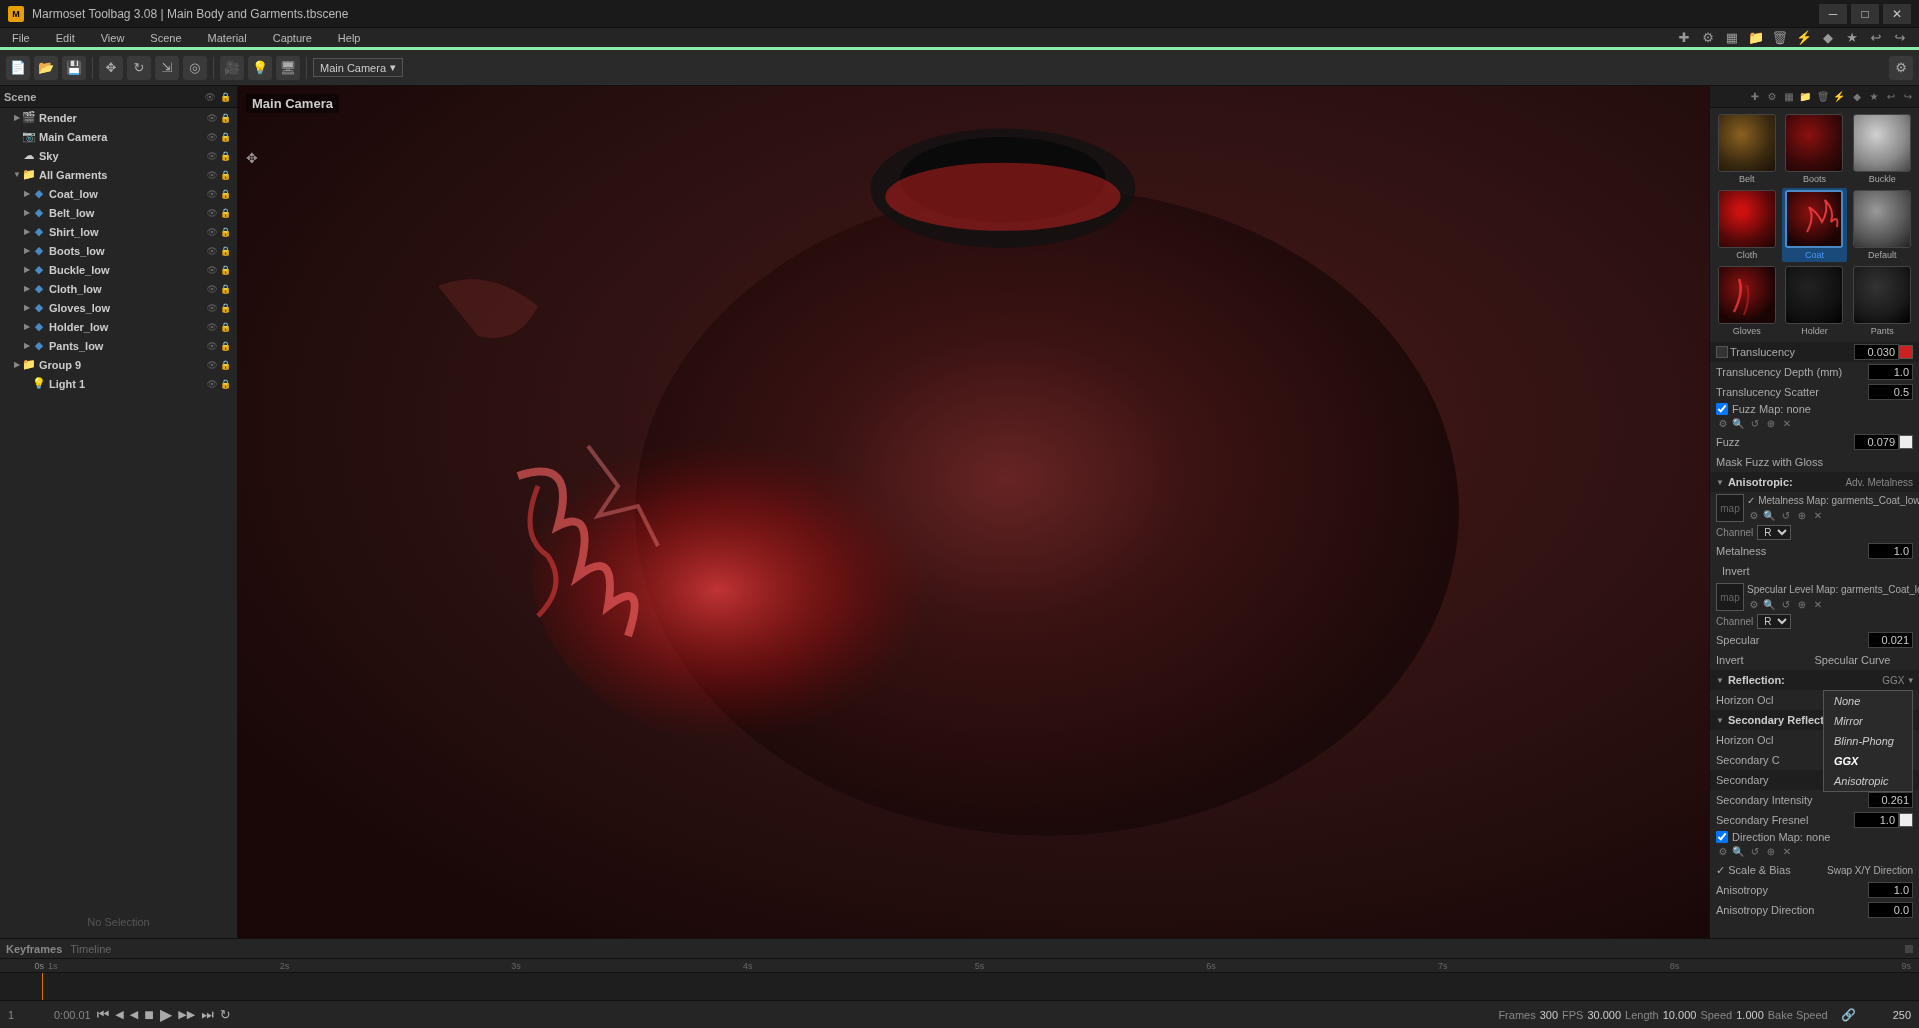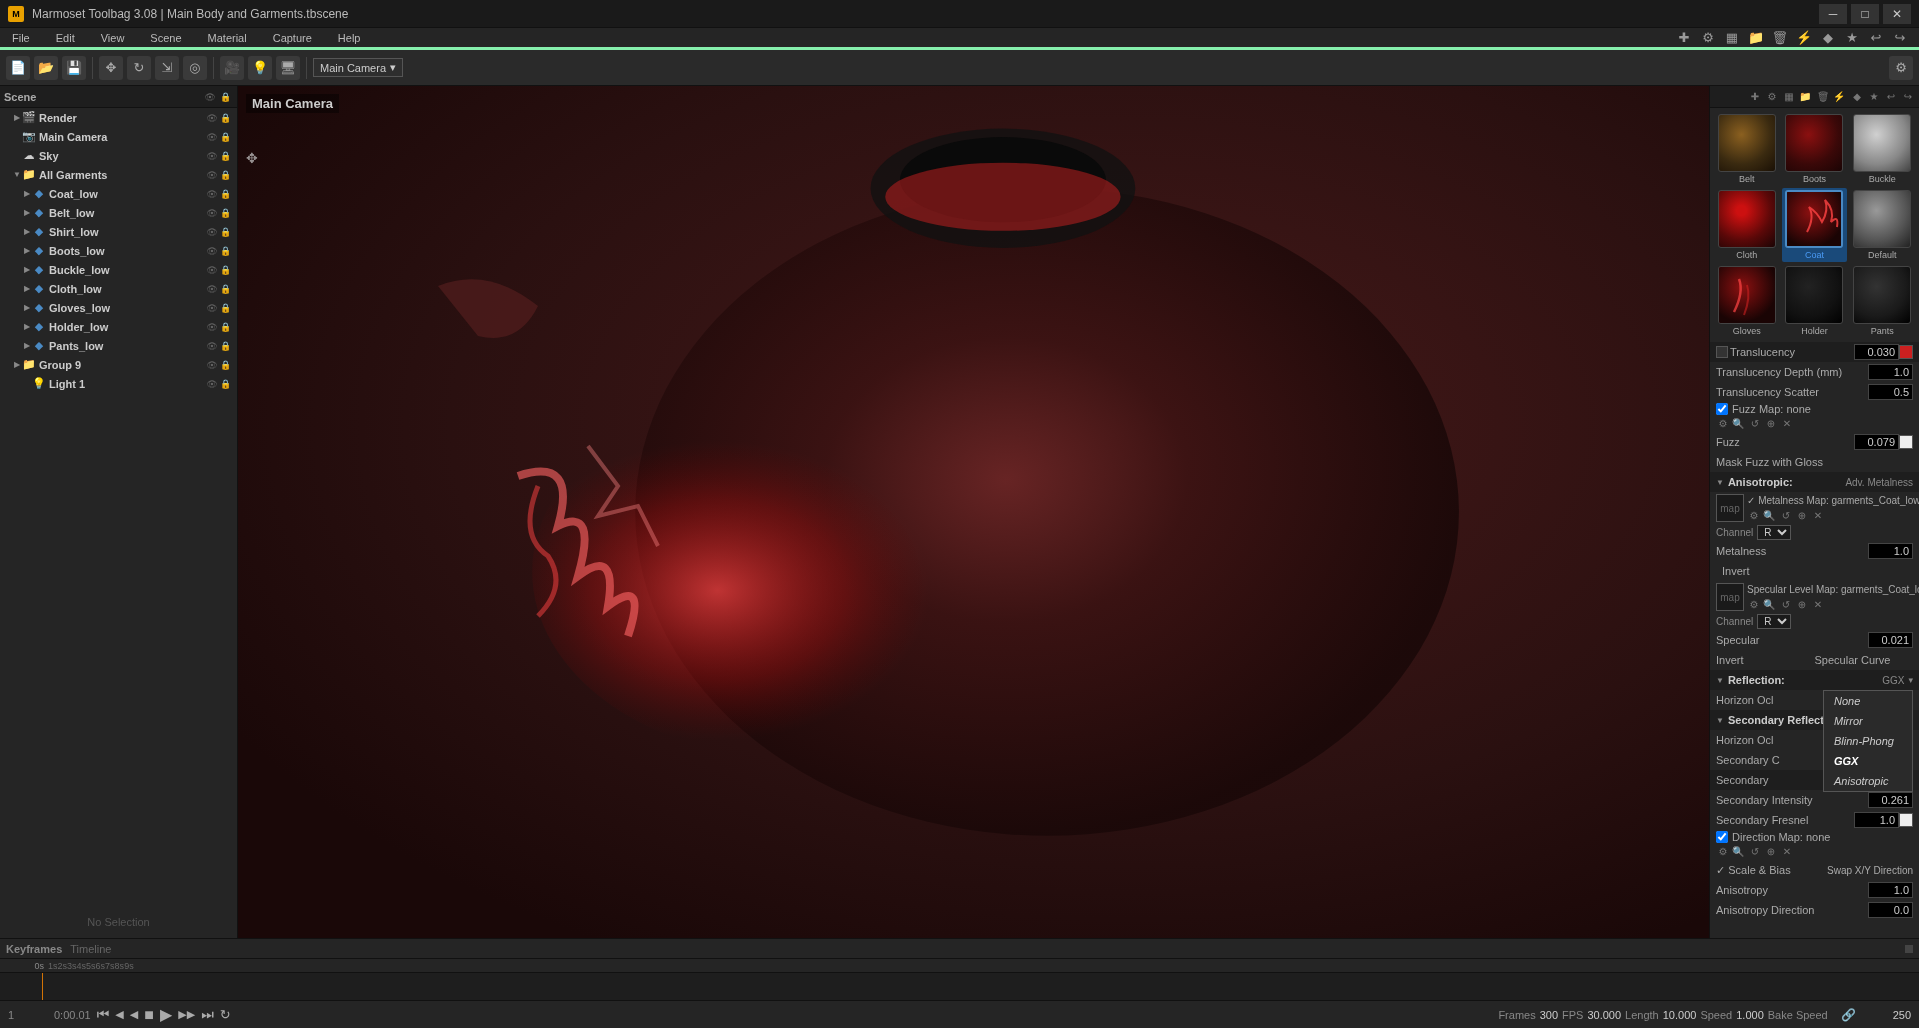--- a/index.html
+++ b/index.html
@@ -672,21 +672,21 @@
 <div id="bottom-area">
   <div id="timeline-header">
     <span id="timeline-label">Keyframes</span>
     <span id="timeline-sublabel">Timeline</span>
     <div style="flex:1"></div>
     <div style="width:8px;height:8px;background:#444;cursor:ns-resize;"></div>
   </div>
 
   <div id="timeline-ruler">
     <span style="width:40px;text-align:right;color:#888;">0s</span>
-    <div style="flex:1;display:flex;justify-content:flex-start;padding:0 4px;">
+    <div style="flex:1;display:flex;justify-content:space-between;padding:0 4px;">
       <span>1s</span>
       <span>2s</span>
       <span>3s</span>
       <span>4s</span>
       <span>5s</span>
       <span>6s</span>
       <span>7s</span>
       <span>8s</span>
       <span>9s</span>
     </div>

